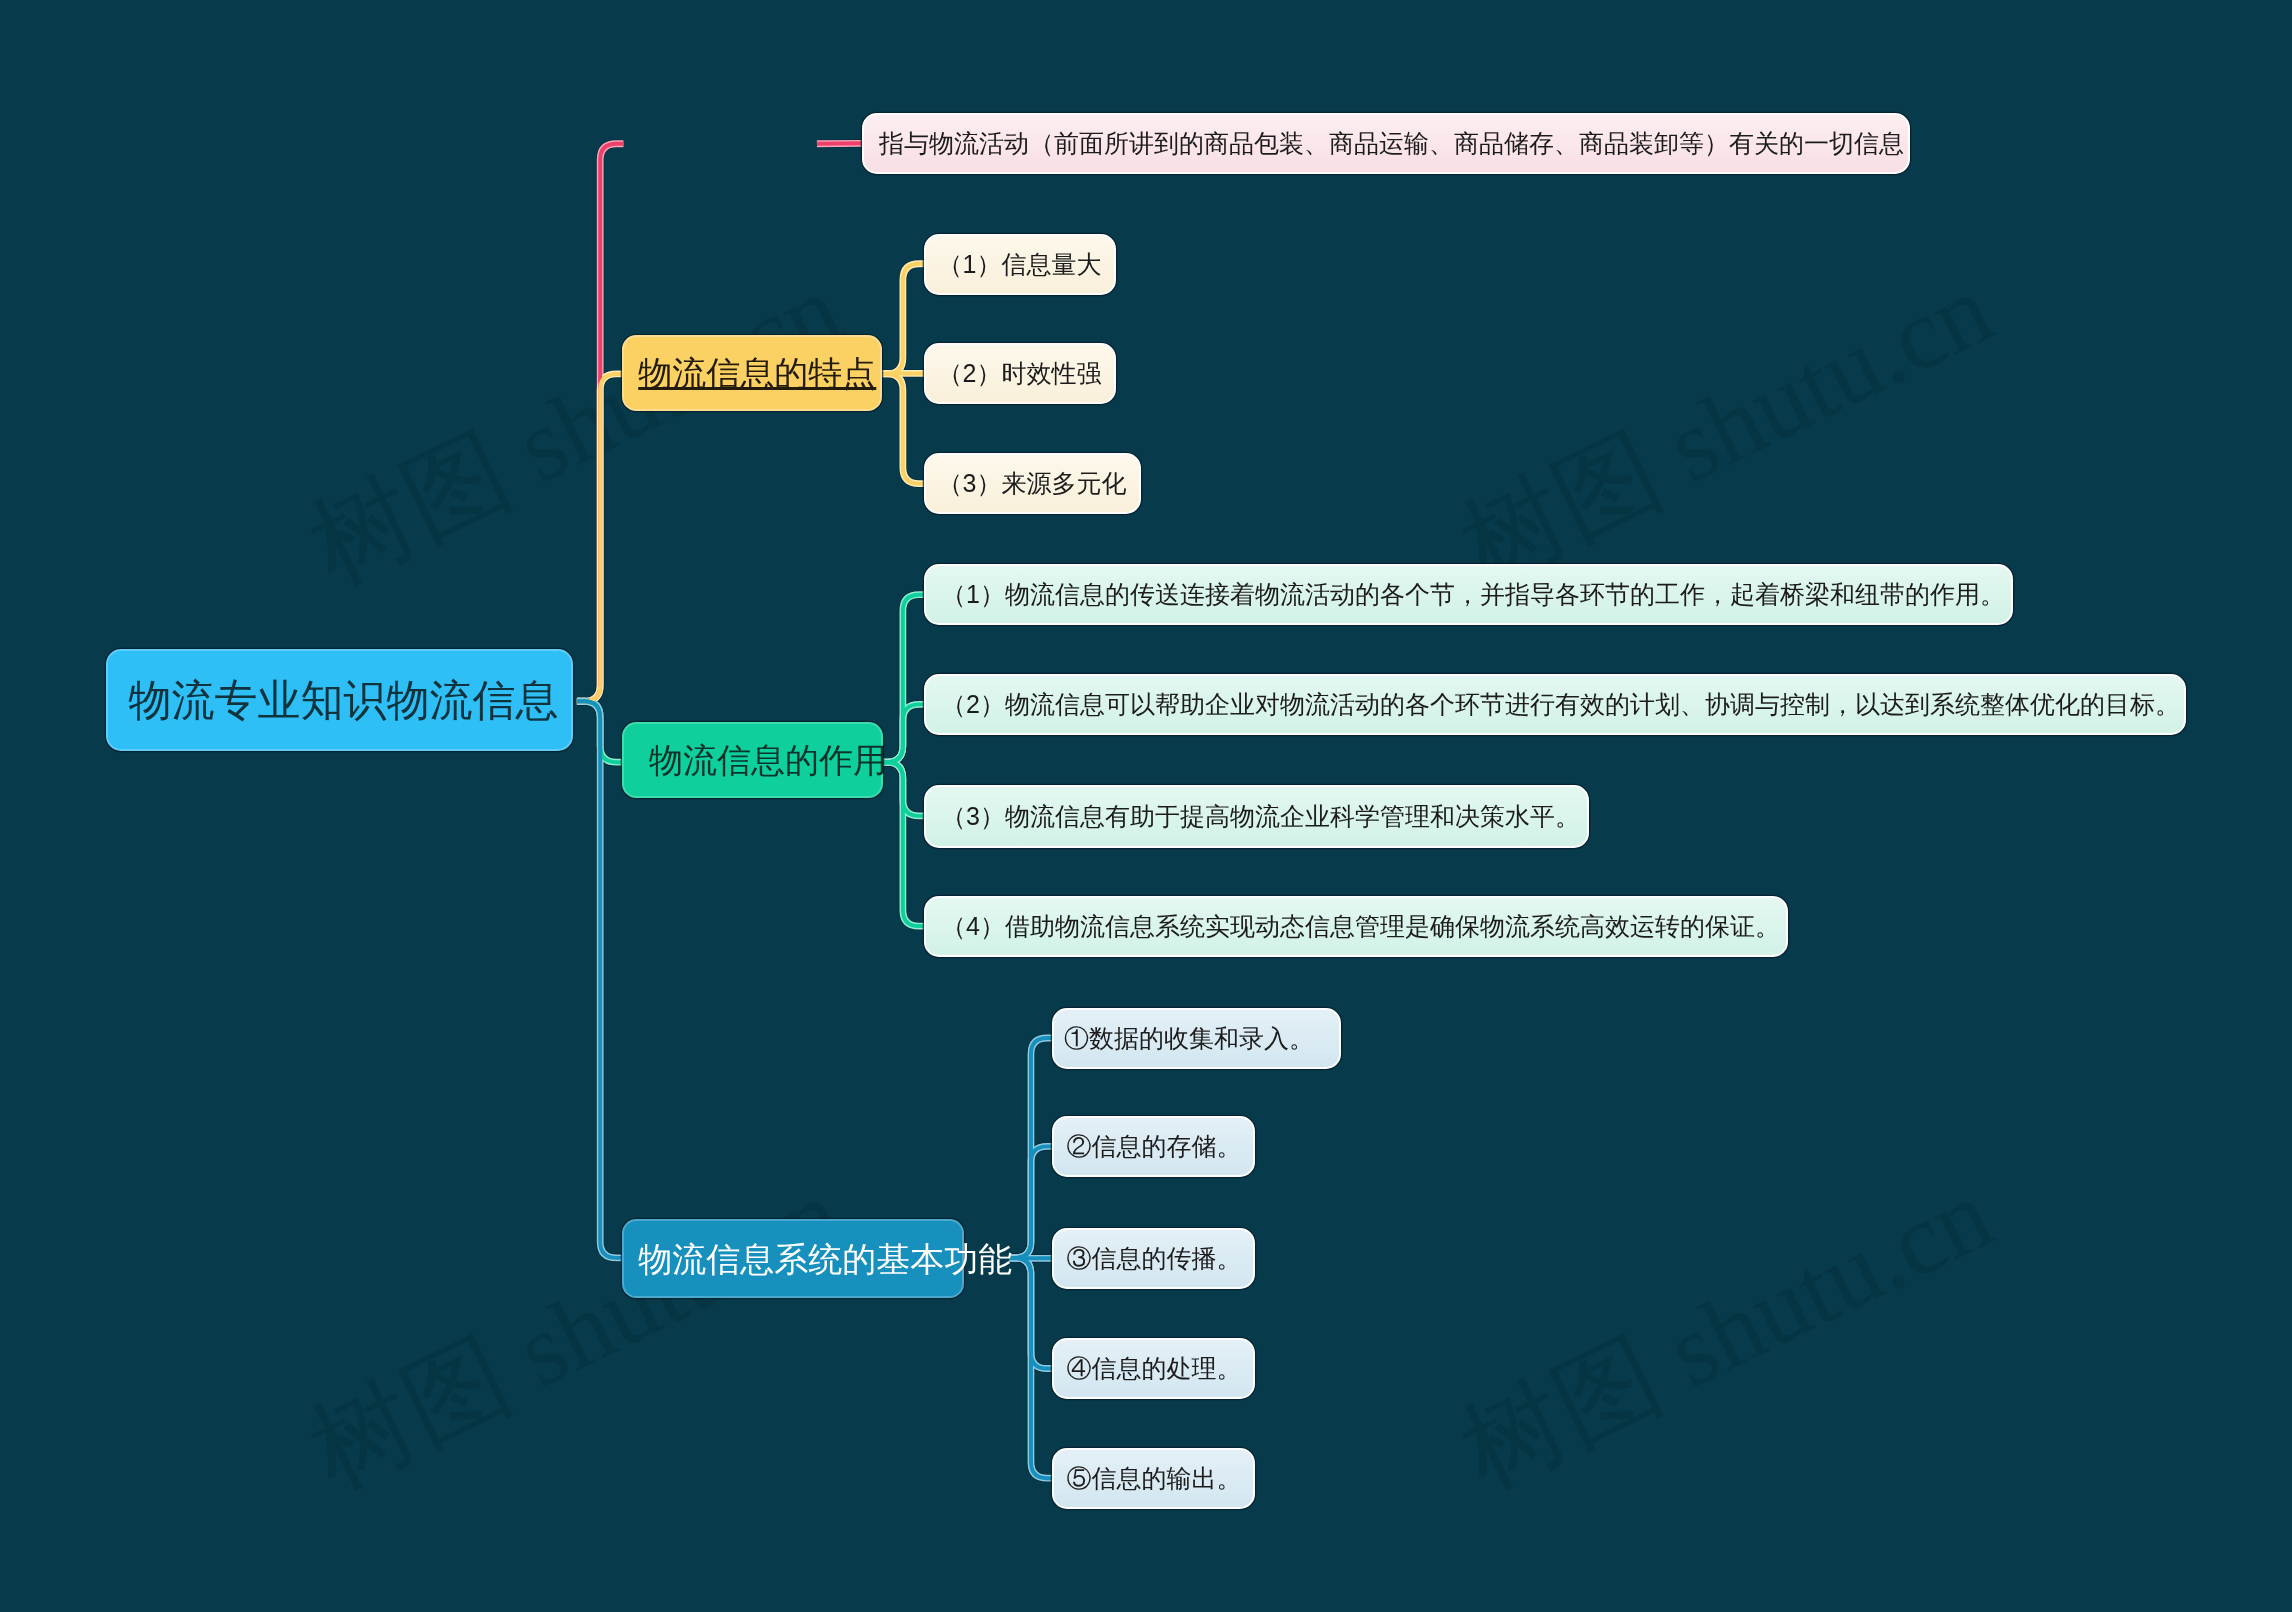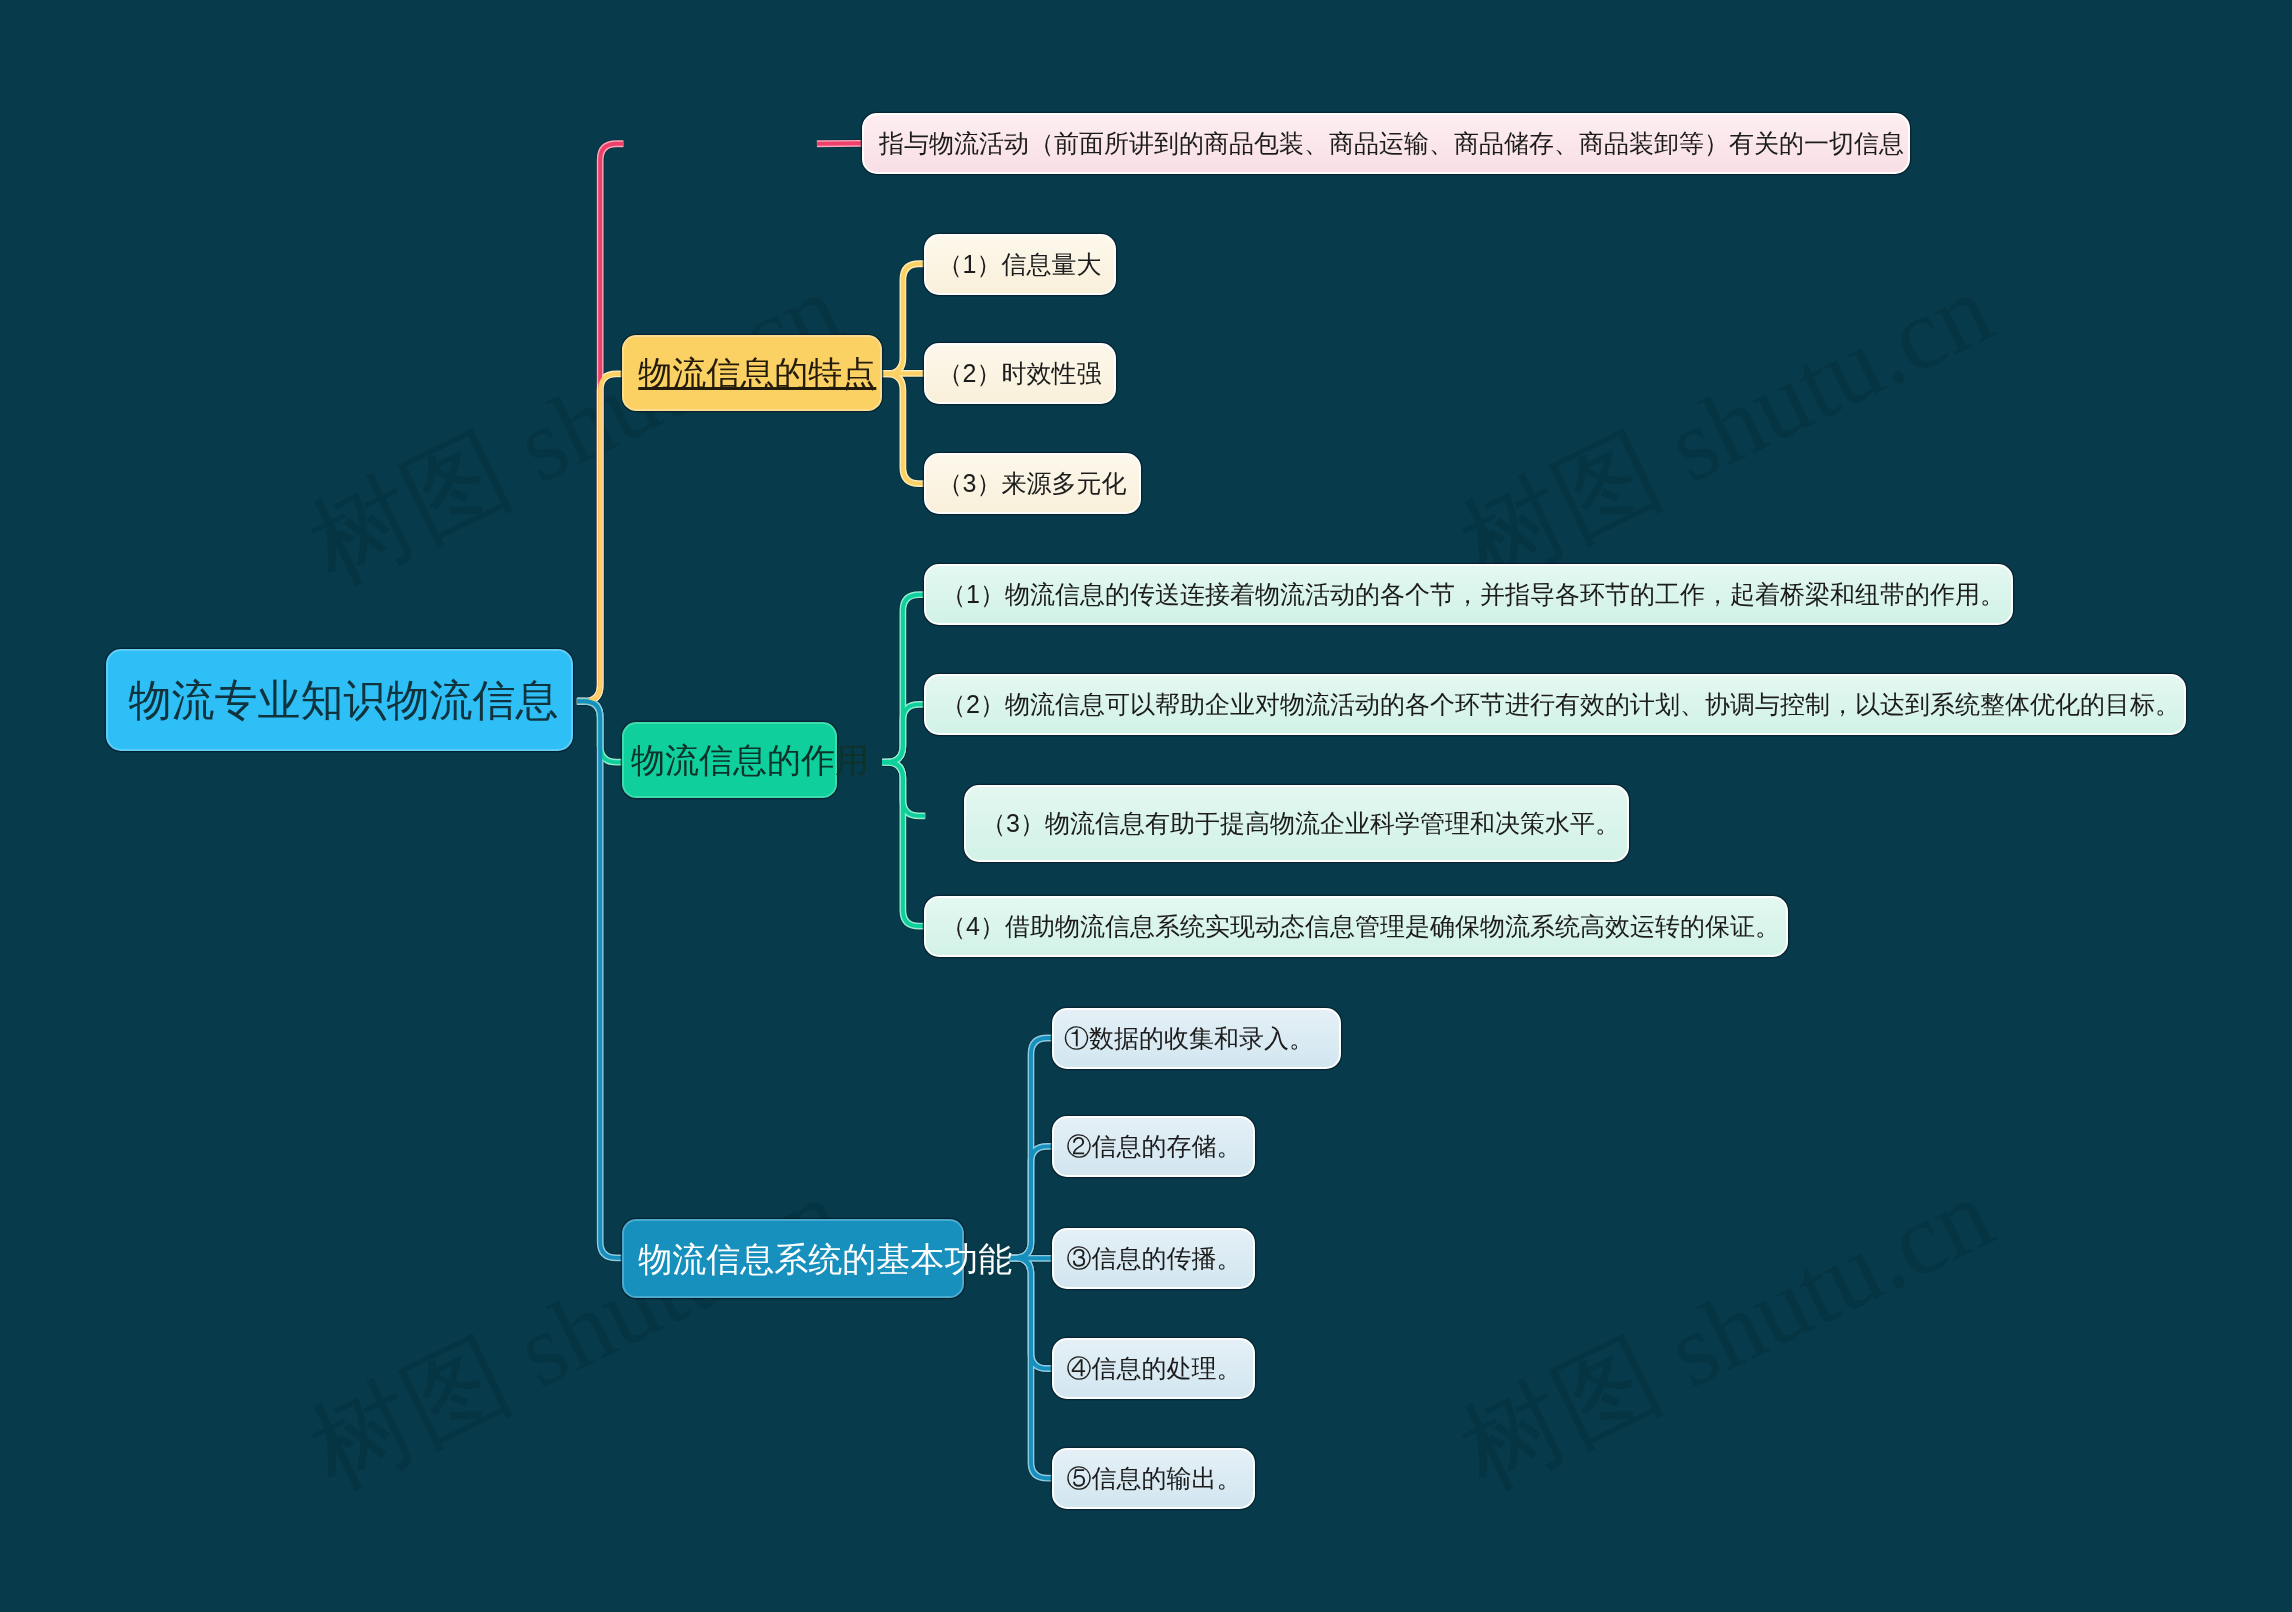--- a/index.html
+++ b/index.html
@@ -132,30 +132,30 @@
     <div class="node leaf l-yellow" style="left:924px;top:234px;width:192px;height:61px;padding-left:11.6px;">
       <span class="t">（1）信息量大</span>
     </div>
     <div class="node leaf l-yellow" style="left:924px;top:343px;width:192px;height:61px;padding-left:11.6px;">
       <span class="t">（2）时效性强</span>
     </div>
     <div class="node leaf l-yellow" style="left:924px;top:453px;width:217px;height:61px;padding-left:11.6px;">
       <span class="t">（3）来源多元化</span>
     </div>
 
-    <div class="node branch n-b3" style="left:622px;top:722px;width:215px;height:76px;padding-left:7px;">
+    <div class="node branch n-b3" style="left:622px;top:722px;width:261px;height:76px;padding-left:25px;">
       <span class="t">物流信息的作用</span>
     </div>
     <div class="node leaf l-green" style="left:924px;top:564px;width:1089px;height:61px;padding-left:15px;">
       <span class="t">（1）物流信息的传送连接着物流活动的各个节，并指导各环节的工作，起着桥梁和纽带的作用。</span>
     </div>
     <div class="node leaf l-green" style="left:924px;top:674px;width:1262px;height:61px;padding-left:15px;">
       <span class="t">（2）物流信息可以帮助企业对物流活动的各个环节进行有效的计划、协调与控制，以达到系统整体优化的目标。</span>
     </div>
-    <div class="node leaf l-green" style="left:924px;top:785px;width:665px;height:77px;padding-left:15px;margin-left:40px;">
+    <div class="node leaf l-green" style="left:924px;top:785px;width:665px;height:63px;padding-left:15px;">
       <span class="t">（3）物流信息有助于提高物流企业科学管理和决策水平。</span>
     </div>
     <div class="node leaf l-green" style="left:924px;top:896px;width:864px;height:61px;padding-left:15px;">
       <span class="t">（4）借助物流信息系统实现动态信息管理是确保物流系统高效运转的保证。</span>
     </div>
 
     <div class="node branch n-b4" style="left:622px;top:1219px;width:342px;height:79px;padding-left:14.3px;">
       <span class="t">物流信息系统的基本功能</span>
     </div>
     <div class="node leaf l-blue" style="left:1052px;top:1008px;width:289px;height:61px;padding-left:10px;">

